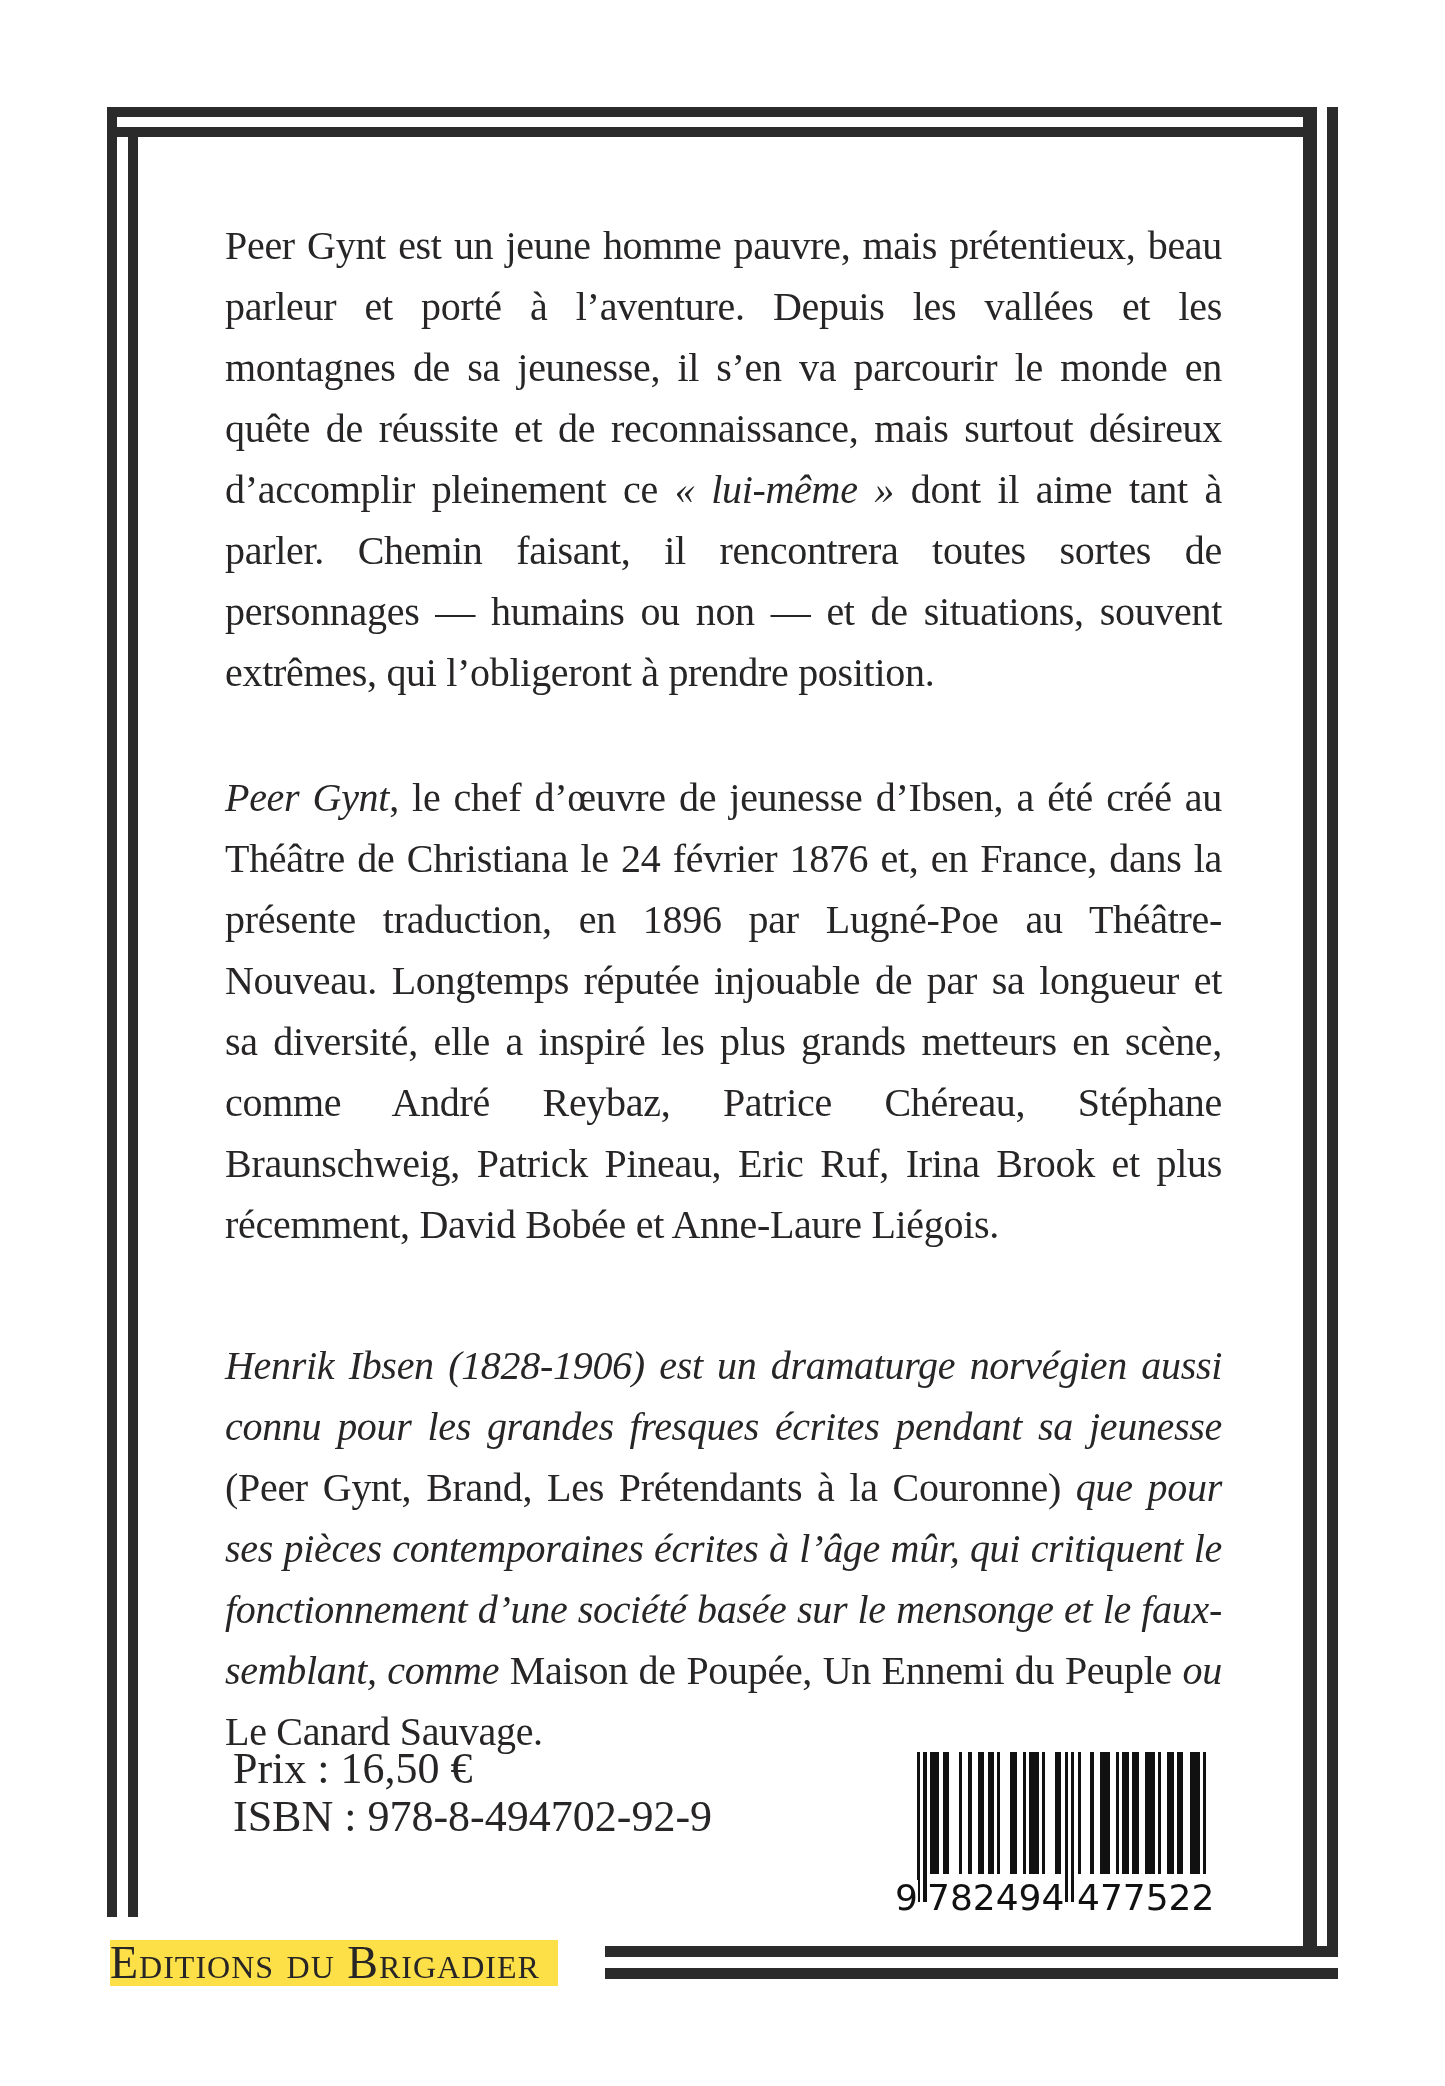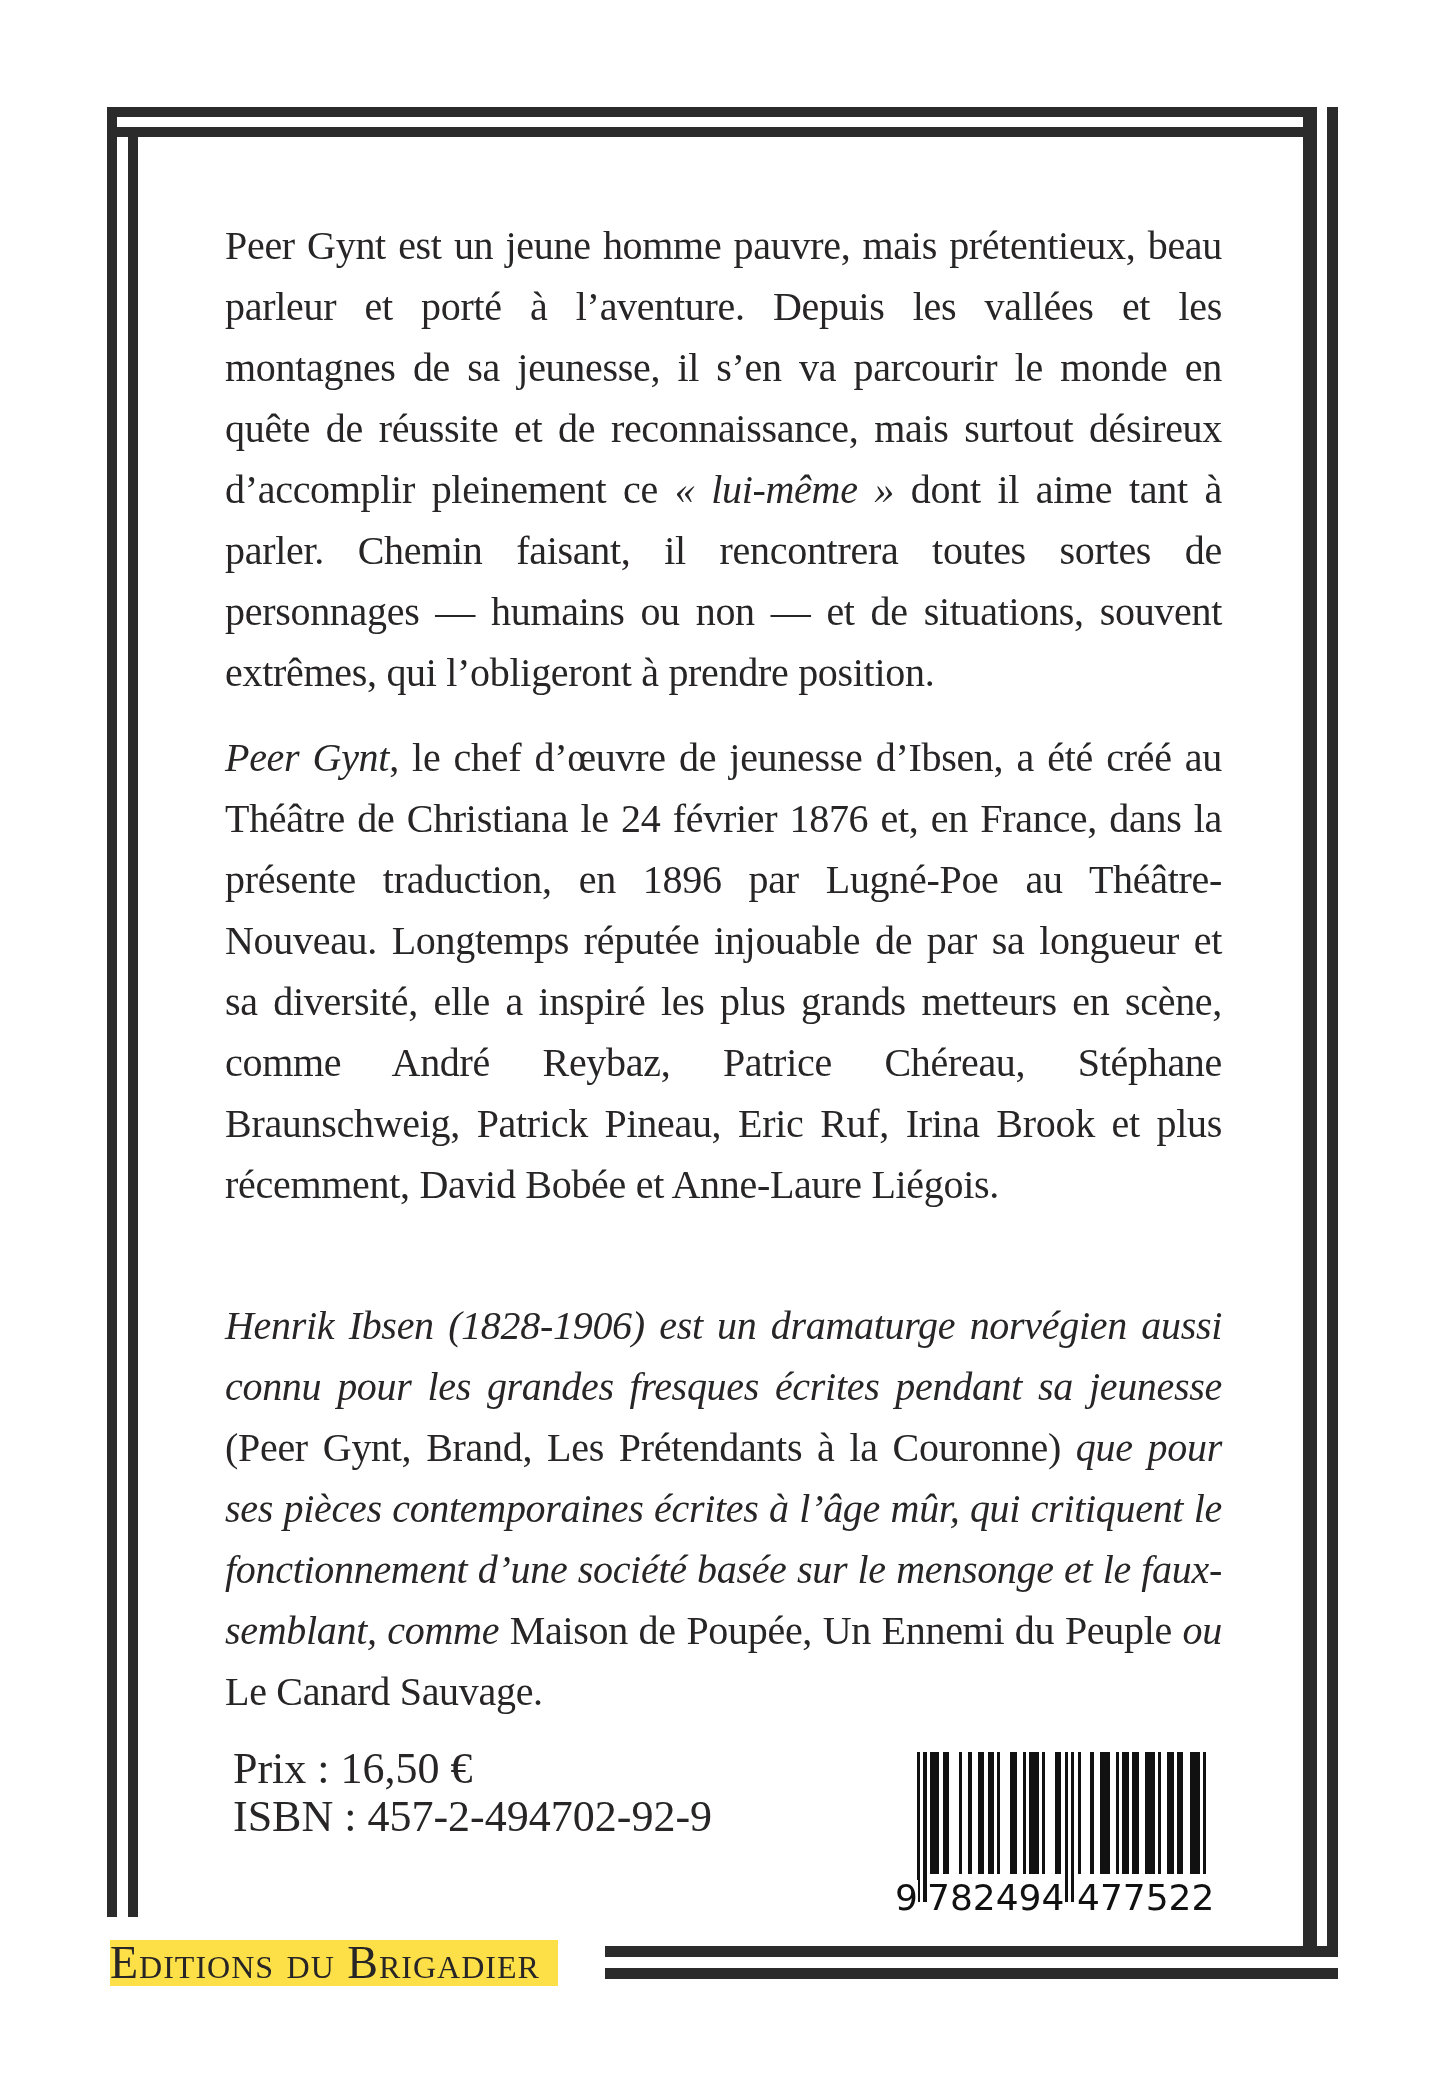--- a/index.html
+++ b/index.html
@@ -10,21 +10,21 @@
     overflow:hidden;
     font-family:"Liberation Serif", serif;
   }
   .bar{position:absolute;background:#2b2b2b;}
   .blurb{
     position:absolute;left:225px;top:215px;width:997px;
     font-size:40px;line-height:61px;letter-spacing:-0.3px;
     color:#272525;text-align:justify;
   }
   .blurb p{margin:0;padding:0;}
-  .blurb p.para-history{margin-top:24px;}
+  .blurb p.para-history{margin-top:64px;}
   .blurb p.para-bio{margin-top:80px;}
   .it{font-style:italic;}
   .pricing{
     position:absolute;left:223px;top:1745px;
     font-size:44px;line-height:48px;color:#272525;margin-left:10px;
   }
   .barcode{
     position:absolute;left:880px;top:1752px;width:345px;height:160px;
   }
   .barcode svg{position:absolute;left:37px;top:0;width:305px;height:150px;display:block;}
@@ -60,21 +60,21 @@
   <div class="bar" style="left:605px;top:1968px;width:733px;height:11px;"></div>
 
   <div class="blurb">
     <p class="para-synopsis"><span>Peer Gynt est un jeune homme pauvre, mais prétentieux, beau parleur et porté à l’aventure. Depuis les vallées et les montagnes de sa jeunesse, il s’en va parcourir le monde en quête de réussite et de reconnaissance, mais surtout désireux d’accomplir pleinement ce </span><span class="it">« lui-même »</span><span> dont il aime tant à parler. Chemin faisant, il rencontrera toutes sortes de personnages — humains ou non — et de situations, souvent extrêmes, qui l’obligeront à prendre position.</span></p>
     <p class="para-history"><span class="it">Peer Gynt</span><span>, le chef d’œuvre de jeunesse d’Ibsen, a été créé au Théâtre de Christiana le 24 février 1876 et, en France, dans la présente traduction, en 1896 par Lugné-Poe au Théâtre-Nouveau. Longtemps réputée injouable de par sa longueur et sa diversité, elle a inspiré les plus grands metteurs en scène, comme André Reybaz, Patrice Chéreau, Stéphane Braunschweig, Patrick Pineau, Eric Ruf, Irina Brook et plus récemment, David Bobée et Anne-Laure Liégois.</span></p>
     <p class="para-bio"><span class="it">Henrik Ibsen (1828-1906) est un dramaturge norvégien aussi connu pour les grandes fresques écrites pendant sa jeunesse </span><span>(Peer Gynt, Brand, Les Prétendants à la Couronne) </span><span class="it">que pour ses pièces contemporaines écrites à l’âge mûr, qui critiquent le fonctionnement d’une société basée sur le mensonge et le faux-semblant, comme </span><span>Maison de Poupée, Un Ennemi du Peuple </span><span class="it">ou</span><span> Le Canard Sauvage.</span></p>
   </div>
 
   <div class="pricing">
     <div>Prix : 16,50 €</div>
-    <div>ISBN : 457-2-494702-92-9</div>
+    <div>ISBN : 978-8-494702-92-9</div>
   </div>
 
   <div class="barcode">
     <div>
         <svg viewBox="0 0 95 150" preserveAspectRatio="none" shape-rendering="crispEdges">
           <rect x="0" y="0" width="1" height="150" fill="#111111"></rect>
           <rect x="2" y="0" width="1" height="150" fill="#111111"></rect>
           <rect x="4" y="0" width="1" height="122" fill="#111111"></rect>
           <rect x="5" y="0" width="1" height="122" fill="#111111"></rect>
           <rect x="6" y="0" width="1" height="122" fill="#111111"></rect>

